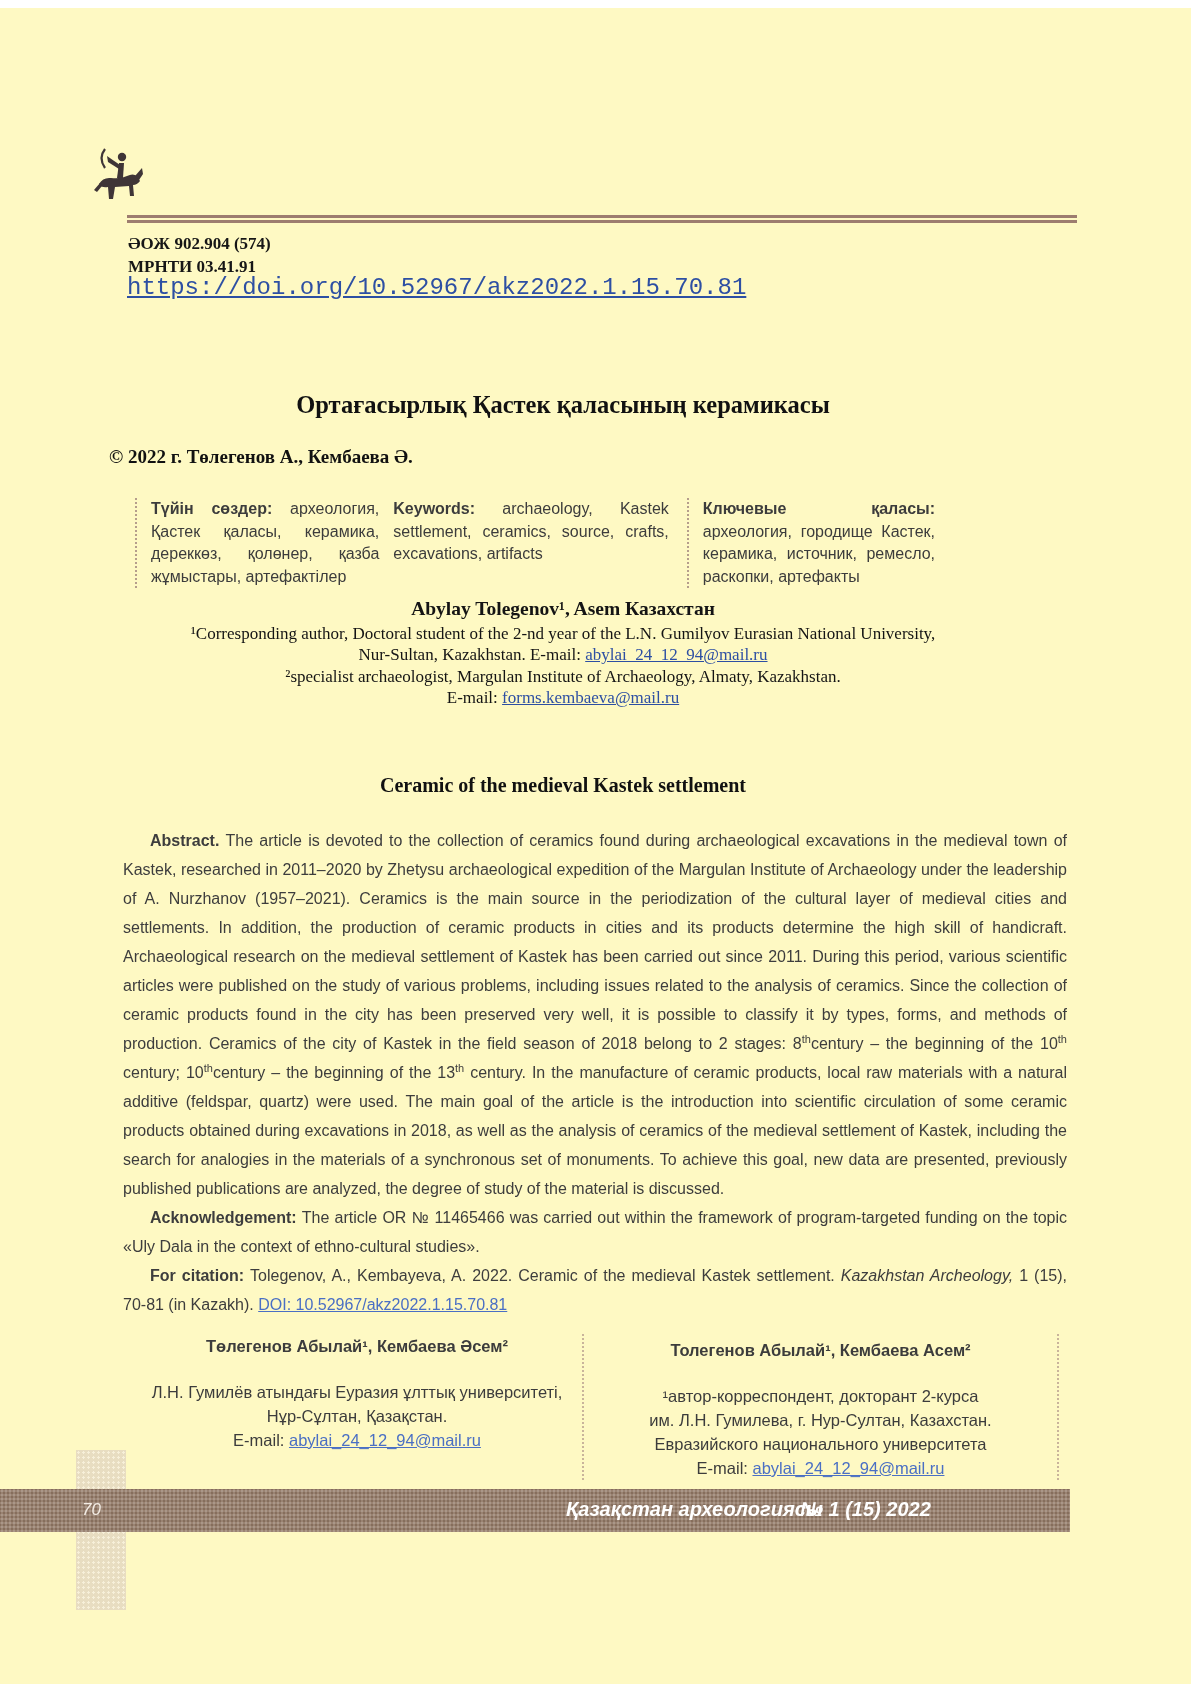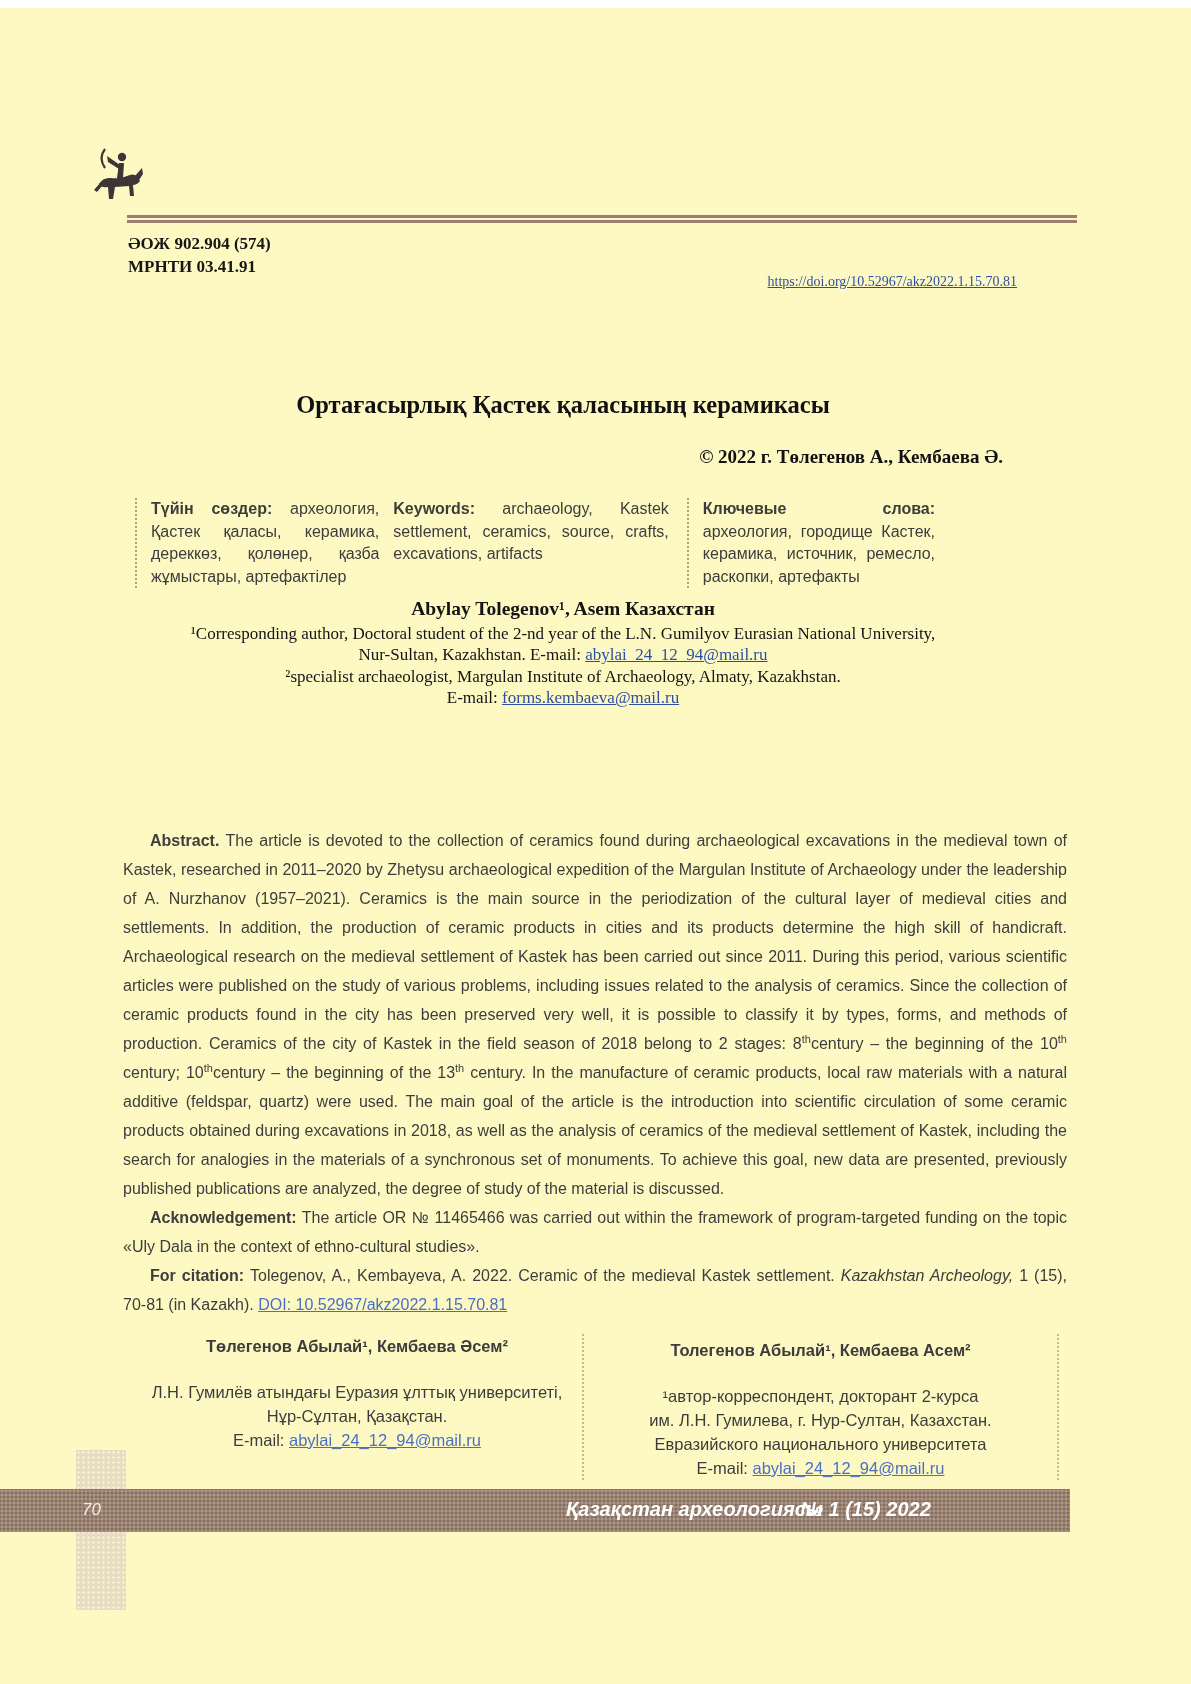--- a/index.html
+++ b/index.html
@@ -16,33 +16,33 @@
     border-top:3px solid #9d7d6f; border-bottom:3px solid #9d7d6f;
   }
 
   .meta {
     position:absolute; left:128px; top:224px;
     font-family:"Liberation Serif","DejaVu Serif",serif;
     font-weight:bold; font-size:17px; line-height:23px; color:#161616;
   }
 
   .doi-line {
-    position:absolute; left:127px; top:266px; width:890px; text-align:right;
-    font-family:Liberation Serif, serif; font-size:14px;
+    position:absolute; left:127px; top:266px; width:890px; 
+    font-family:Liberation Mono, monospace; font-size:24px;
   }
   .lnk-serif { color:#2d4fa3; text-decoration:underline; cursor:pointer; }
   .lnk-sans  { color:#4a6fc4; text-decoration:underline; cursor:pointer; }
 
   .title-kk {
     position:absolute; left:123px; top:383px; width:880px; text-align:center;
     font-family:"Liberation Serif","DejaVu Serif",serif;
     font-weight:bold; font-size:24.5px; color:#111111;
   }
   .byline {
-    position:absolute; left:123px; top:438px; width:880px; text-align:right;
+    position:absolute; left:109px; top:438px; width:880px; text-align:left;
     font-family:"Liberation Serif","DejaVu Serif",serif;
     font-weight:bold; font-size:19px; color:#111111;
   }
 
   .keywords {
     position:absolute; left:135px; top:490px; width:800px; display:flex;
     font-size:16px; line-height:22.5px; color:#3c3c3c; text-align:justify;
   }
   .kw-col { box-sizing:border-box; }
   .kw-c1 { width:298px; padding-right:18px; }
@@ -143,36 +143,37 @@
   <div class="byline">© 2022 г. Төлегенов А., Кембаева Ә.</div>
 
   <div class="keywords">
     <div class="kw-col kw-c2">
       <span class="kw-lead">Түйін сөздер:</span><span> археология, Қастек қаласы, керамика, дереккөз, қолөнер, қазба жұмыстары, артефактілер</span>
     </div>
     <div class="kw-col kw-c1">
       <span class="kw-lead">Keywords:</span><span> archaeology, Kastek settlement, ceramics, source, crafts, excavations, artifacts</span>
     </div>
     <div class="kw-col kw-c3">
-      <span class="kw-lead">Ключевые слова:</span><span> археология, городище Кастек, керамика, источник, ремесло, раскопки, артефакты</span>
+      <span class="kw-lead">Ключевые қаласы:</span><span> археология, городище Кастек, керамика, источник, ремесло, раскопки, артефакты</span>
     </div>
   </div>
 
   <div class="authors-en">
     <div class="names">Abylay Tolegenov¹, Asem Казахстан</div>
     <div>¹Corresponding author, Doctoral student of the 2-nd year of the L.N. Gumilyov Eurasian National University,</div>
     <div>
       <span>Nur-Sultan, Kazakhstan. E-mail: </span><span class="lnk-serif">abylai_24_12_94@mail.ru</span>
     </div>
     <div>²specialist archaeologist, Margulan Institute of Archaeology, Almaty, Kazakhstan.</div>
     <div>
       <span>E-mail: </span><span class="lnk-serif">forms.kembaeva@mail.ru</span>
     </div>
   </div>
 
+  <div class="title-en">Ceramic of the medieval Kastek settlement</div>
 
   <div class="body-text">
     <p><span style="font-weight: bold;">Abstract. </span><span>The article is devoted to the collection of ceramics found during archaeological excavations in the medieval town of Kastek, researched in 2011–2020 by Zhetysu archaeological expedition of the Margulan Institute of Archaeology under the leadership of A. Nurzhanov (1957–2021). Ceramics is the main source in the periodization of the cultural layer of medieval cities and settlements. In addition, the production of ceramic products in cities and its products determine the high skill of handicraft. Archaeological research on the medieval settlement of Kastek has been carried out since 2011. During this period, various scientific articles were published on the study of various problems, including issues related to the analysis of ceramics. Since the collection of ceramic products found in the city has been preserved very well, it is possible to classify it by types, forms, and methods of production. Ceramics of the city of Kastek in the field season of 2018 belong to 2 stages: 8</span><sup>th</sup><span>century – the beginning of the 10</span><sup>th</sup><span> century; 10</span><sup>th</sup><span>century – the beginning of the 13</span><sup>th</sup><span> century. In the manufacture of ceramic products, local raw materials with a natural additive (feldspar, quartz) were used. The main goal of the article is the introduction into scientific circulation of some ceramic products obtained during excavations in 2018, as well as the analysis of ceramics of the medieval settlement of Kastek, including the search for analogies in the materials of a synchronous set of monuments. To achieve this goal, new data are presented, previously published publications are analyzed, the degree of study of the material is discussed.</span></p>
     <p><span style="font-weight: bold;">Acknowledgement: </span><span>The article OR № 11465466 was carried out within the framework of program-targeted funding on the topic «Uly Dala in the context of ethno-cultural studies».</span></p>
     <p><span style="font-weight: bold;">For citation: </span><span>Tolegenov, A., Kembayeva, A. 2022. Ceramic of the medieval Kastek settlement. </span><span style="font-style: italic;">Kazakhstan Archeology,</span><span> 1 (15), 70-81 (in Kazakh). </span><span class="lnk-sans">DOI: 10.52967/akz2022.1.15.70.81</span></p>
   </div>
 
   <div class="authors-bottom">
     <div class="ab-col ab-left">
       <div class="ab-names">Төлегенов Абылай¹, Кембаева Әсем²</div>

